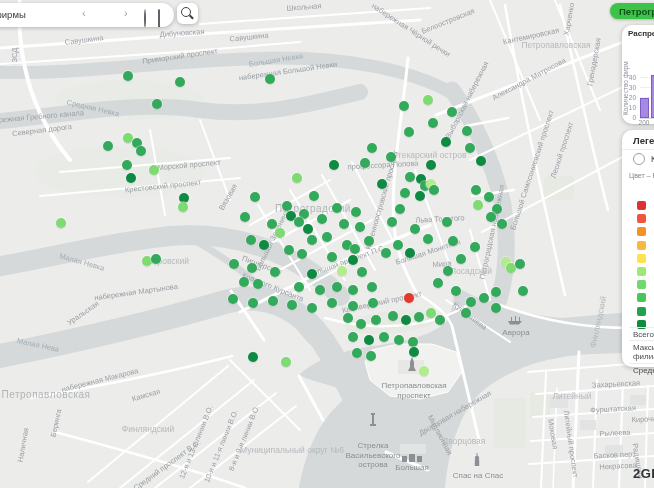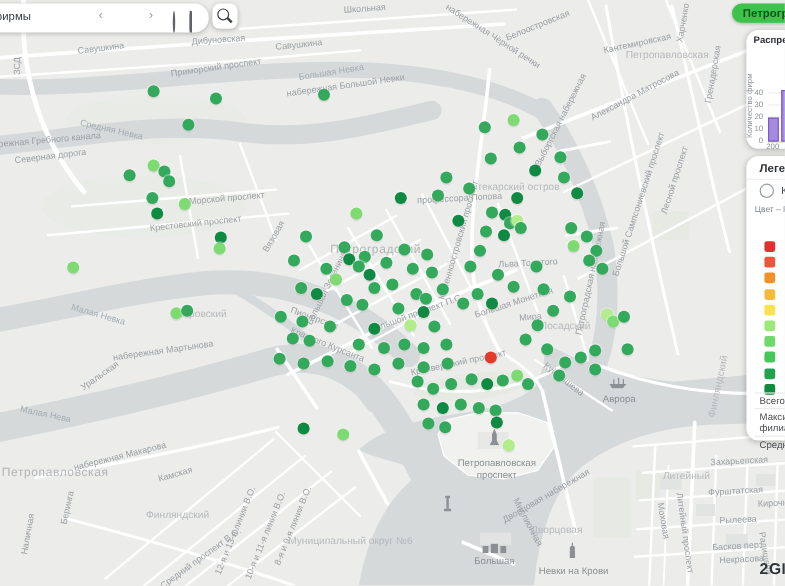--- a/index.html
+++ b/index.html
@@ -243,22 +243,25 @@
       <div class="maplbl lbl-d2" style="left: 471px; top: 271px; transform: translate(-50%, -50%) rotate(0deg);">Посадский</div>
       <div class="maplbl lbl-d2" style="left: 427px; top: 155px; transform: translate(-50%, -50%) rotate(0deg);">Аптекарский остров</div>
       <div class="maplbl lbl-d2" style="left: 464px; top: 441px; transform: translate(-50%, -50%) rotate(0deg);">Дворцовая</div>
       <div class="maplbl lbl-d2" style="left: 572px; top: 396px; transform: translate(-50%, -50%) rotate(0deg);">Литейный</div>
       <div class="maplbl lbl-d2" style="left: 166px; top: 261px; transform: translate(-50%, -50%) rotate(0deg);">Петровский</div>
       <div class="maplbl lbl-d2" style="left: 148px; top: 429px; transform: translate(-50%, -50%) rotate(0deg);">Финляндский</div>
       <div class="maplbl lbl-d2" style="left: 292px; top: 450px; transform: translate(-50%, -50%) rotate(0deg);">Муниципальный округ №6</div>
       <div class="maplbl lbl-d2" style="left: 598px; top: 322px; transform: translate(-50%, -50%) rotate(-78deg);">Финляндский</div>
       <div class="maplbl lbl-p" style="left: 414px; top: 381px; transform: translate(-50%, 0px);">Петропавловская
 проспект</div>
+      <div class="maplbl lbl-p" style="left: 373px; top: 441px; transform: translate(-50%, 0px);">Стрелка
+Васильевского
+острова</div>
       <div class="maplbl lbl-p" style="left: 412px; top: 463px; transform: translate(-50%, 0px);">Большая</div>
-      <div class="maplbl lbl-p" style="left: 478px; top: 471px; transform: translate(-50%, 0px);">Невки на Крови</div>
+      <div class="maplbl lbl-p" style="left: 478px; top: 471px; transform: translate(-50%, 0px);">Спас на Спас</div>
       <div class="maplbl lbl-p" style="left: 516px; top: 328px; transform: translate(-50%, 0px);">Аврора</div>
       <div class="dot c-m" style="left: 123px; top: 71px;"></div>
       <div class="dot c-m" style="left: 175px; top: 77px;"></div>
       <div class="dot c-m" style="left: 152px; top: 99px;"></div>
       <div class="dot c-m" style="left: 103px; top: 141px;"></div>
       <div class="dot c-l" style="left: 123px; top: 133px;"></div>
       <div class="dot c-m" style="left: 132px; top: 138px;"></div>
       <div class="dot c-m" style="left: 136px; top: 146px;"></div>
       <div class="dot c-m" style="left: 122px; top: 160px;"></div>
       <div class="dot c-l" style="left: 149px; top: 165px;"></div>

